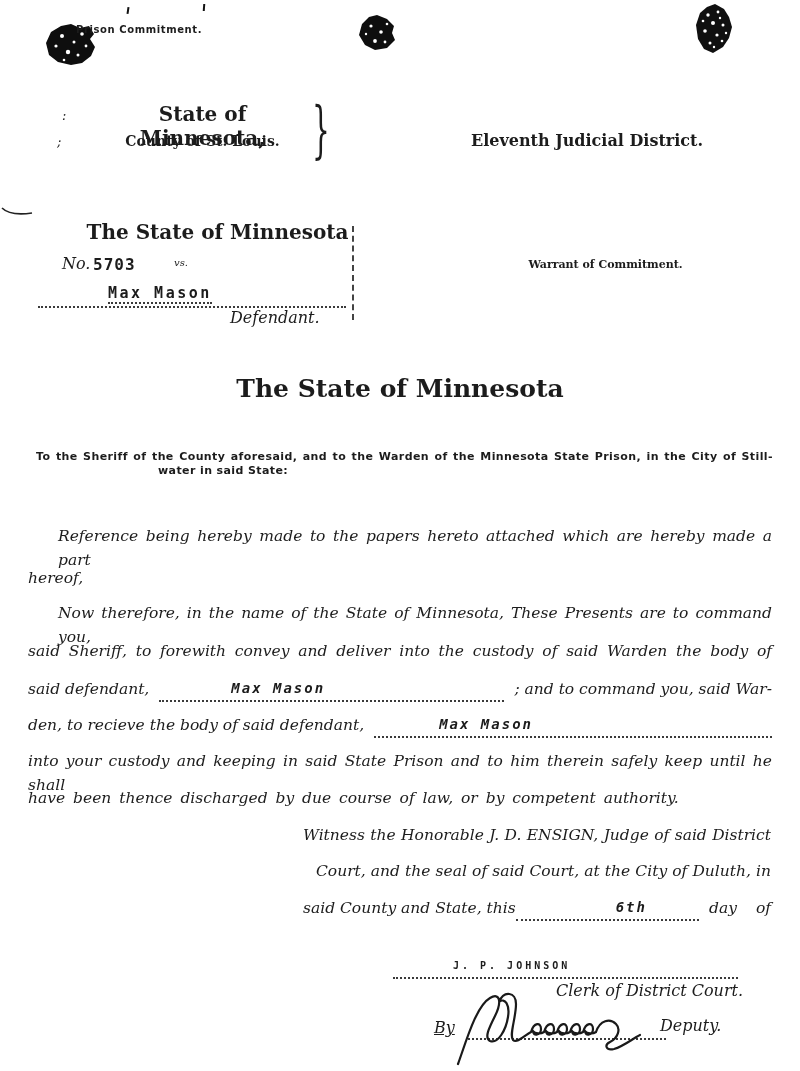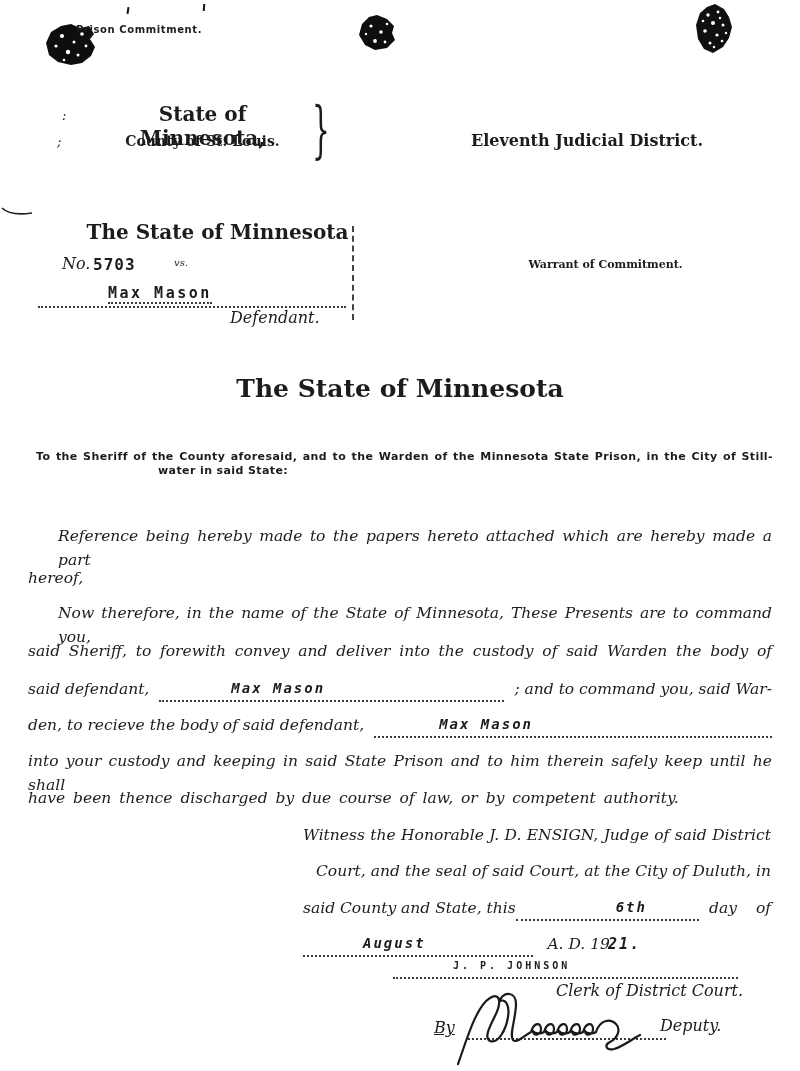--- a/index.html
+++ b/index.html
@@ -130,26 +130,20 @@
 
   <div class="abs it bodytxt jl" style="left:303px;top:823px;width:468px;">Witness the Honorable J. D. ENSIGN, Judge of said District</div>
   <div class="abs it bodytxt jl" style="left:316px;top:859px;width:455px;">Court, and the seal of said Court, at the City of Duluth, in</div>
 
   <div class="abs it bodytxt flexline" style="left:303px;top:895px;width:468px;">
     <span>said County and State, this</span>
     <span class="dotted" style="flex:1;margin-right:10px;padding-left:100px;"><span class="typed" style="font-size:14px;">6th</span></span>
     <span style="word-spacing:14px;">day of</span>
   </div>
 
-  <div class="abs it bodytxt flexline" style="left:303px;top:931px;width:468px;">
-    <span class="dotted" style="flex:1;margin-right:14px;padding-left:60px;"><span class="typed" style="font-size:14px;">August</span></span>
-    <span>A. D. 19</span>
-    <span class="typed" style="font-size:15px;margin-left:-2px;">21.</span>
-    <span style="width:130px;"></span>
-  </div>
 
   <div class="abs dotted" style="left:393px;top:955px;width:345px;height:22px;">
     <span class="typed" style="margin-left:60px;font-size:10px;letter-spacing:3px;">J. P. JOHNSON</span>
   </div>
   <div class="abs it" style="left:556px;top:981px;font-size:16px;">Clerk of District Court.</div>
 
   <div class="abs it" style="left:434px;top:1018px;font-size:16px;text-decoration:underline;">By</div>
 
   <div class="abs dotted" style="left:468px;top:1020px;width:198px;height:18px;"></div>
 

